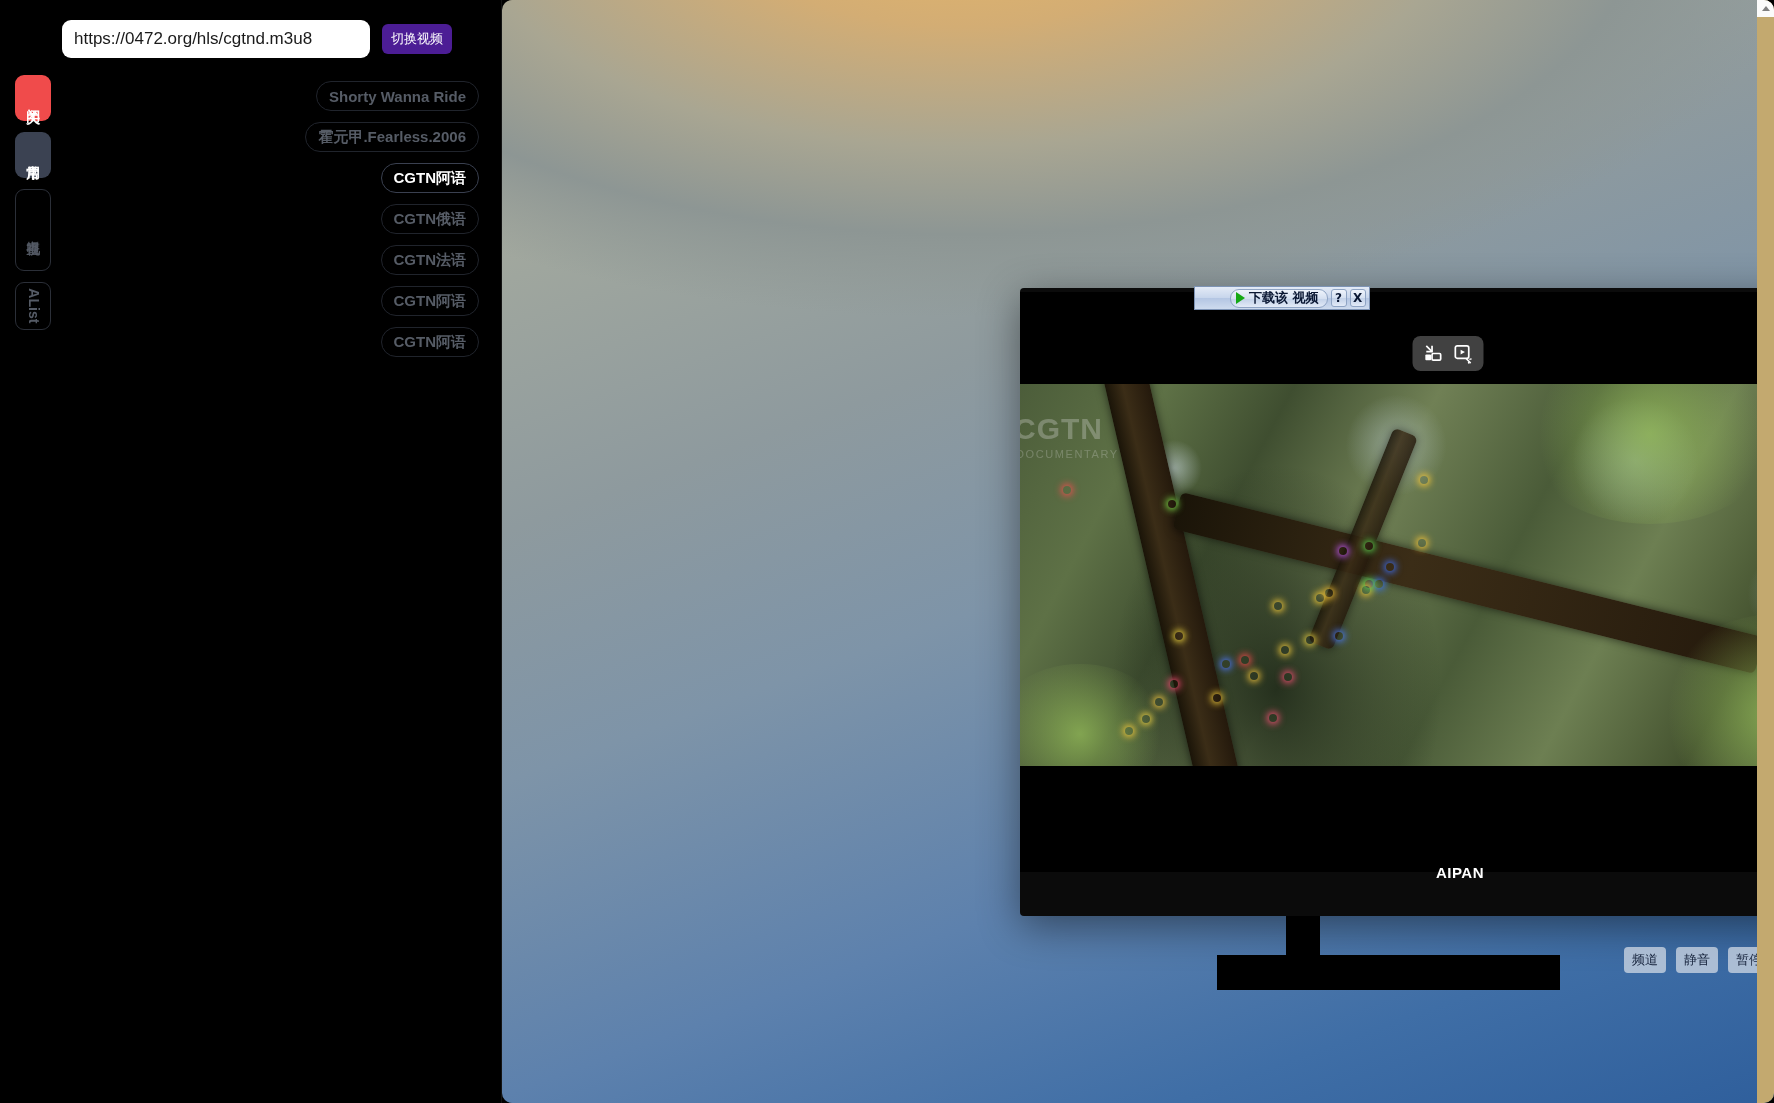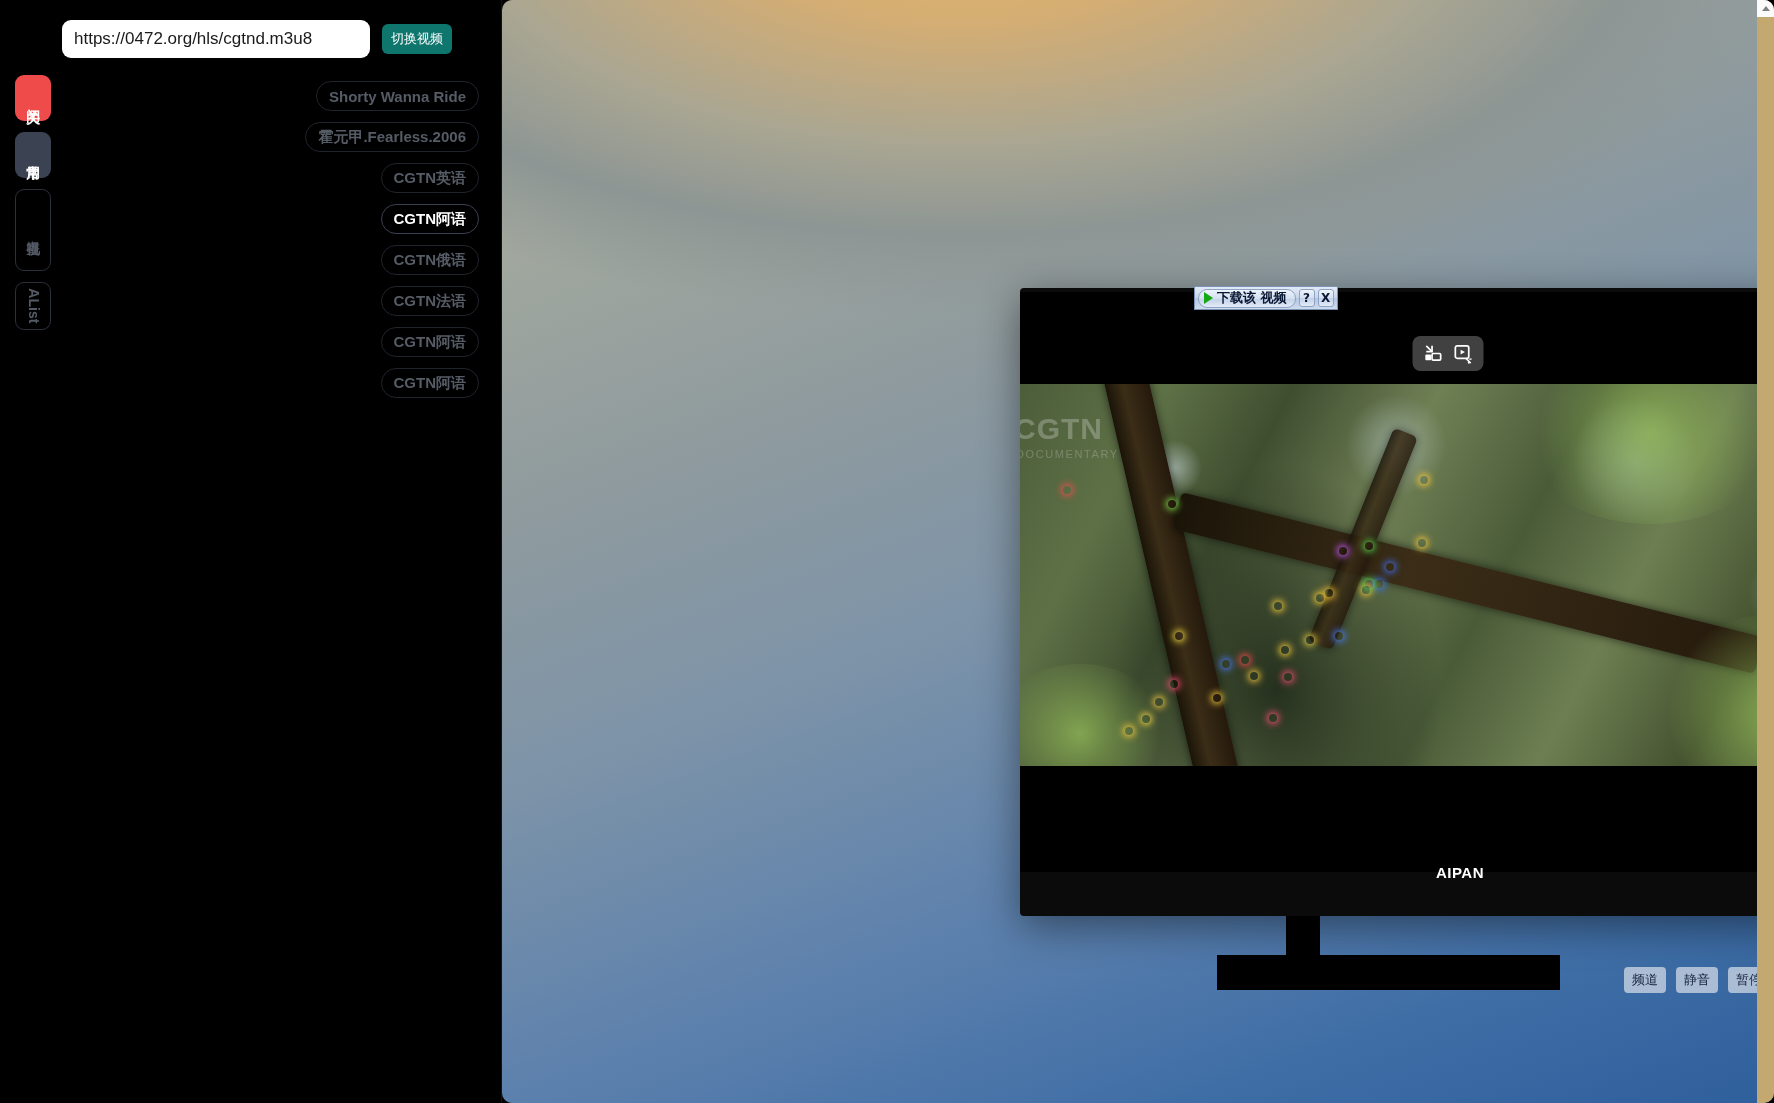--- a/index.html
+++ b/index.html
@@ -33,21 +33,21 @@
     border: none;
     background: #ffffff;
     color: #1a1a1a;
     font-size: 17px;
     padding: 0 12px;
     font-family: "Liberation Sans", sans-serif;
     outline: none;
   }
   #switch-video-btn {
     height: 30px;
-    background: #0f766e;
+    background: #4c1d95;
     color: #ffffff;
     border: none;
     border-radius: 6px;
     font-size: 13px;
     padding: 0 9px;
     cursor: pointer;
     font-family: "Liberation Sans", sans-serif;
     white-space: nowrap;
   }
 
@@ -230,20 +230,21 @@
     padding: 0 8px 0 5px;
     border: 1px solid #8fa4c4;
     border-radius: 9px;
     background: linear-gradient(180deg, #eef3fb 0%, #d5e0f1 50%, #c2d1e8 51%, #e2eaf7 100%);
     color: #0a1733;
     font-size: 13px;
     font-weight: bold;
     cursor: pointer;
     white-space: nowrap;
     font-family: "DejaVu Sans", sans-serif;
+    margin-left: 32px;
   }
   #dl-play-tri {
     width: 0; height: 0;
     border-left: 9px solid #14a814;
     border-top: 6px solid transparent;
     border-bottom: 6px solid transparent;
   }
   .dl-sq {
     width: 16px; height: 18px;
     border: 1px solid #8fa4c4;
@@ -289,21 +290,20 @@
   .ctrl-btn {
     background: rgba(215,222,232,0.72);
     color: #14213a;
     border: none;
     border-radius: 4px;
     font-size: 13px;
     padding: 4px 8px;
     cursor: pointer;
     font-family: Liberation Mono, monospace;
     white-space: nowrap;
-    margin-top: 20px;
   }
 </style>
 </head>
 <body>
 
 <div id="root">
 
   <div id="left-panel">
 
     <div id="url-row">
@@ -316,21 +316,20 @@
       <div class="vtab active">常用</div>
       <div class="vtab plain">电视直播</div>
       <div class="vtab alist">
         <span>AList</span>
       </div>
     </div>
 
     <div id="channel-list">
       <div class="chan">Shorty Wanna Ride</div>
       <div class="chan">霍元甲.Fearless.2006</div>
-      <div class="chan">CGTN英语</div>
       <div class="chan sel">CGTN阿语</div>
       <div class="chan">CGTN俄语</div>
       <div class="chan">CGTN法语</div>
       <div class="chan">CGTN阿语</div>
       <div class="chan">CGTN阿语</div>
     </div>
   </div>
 
   <div id="stage">
 

